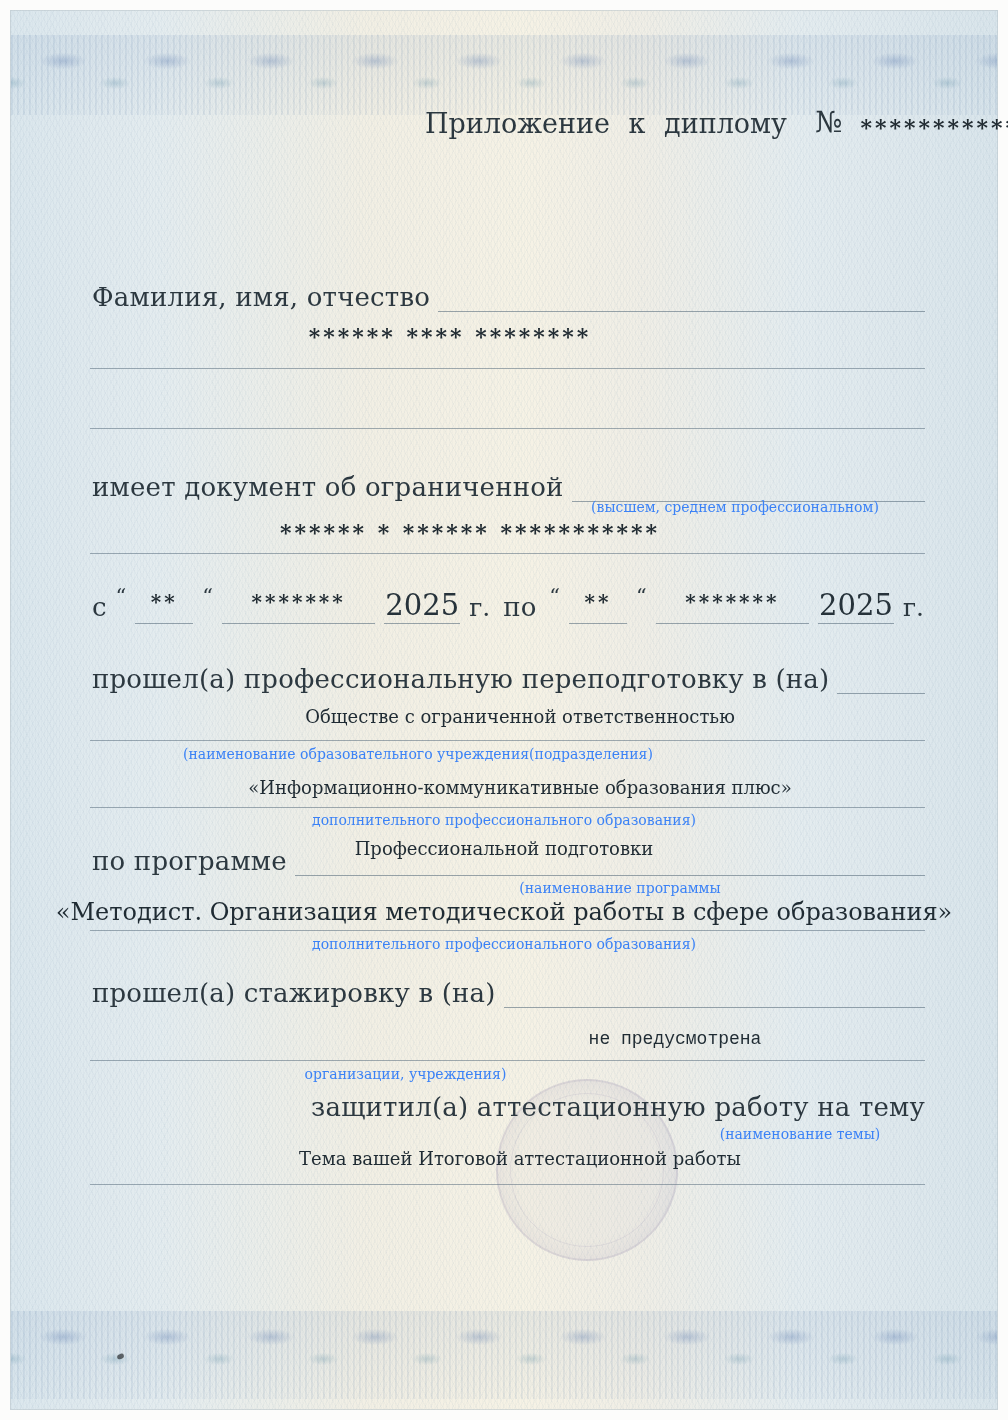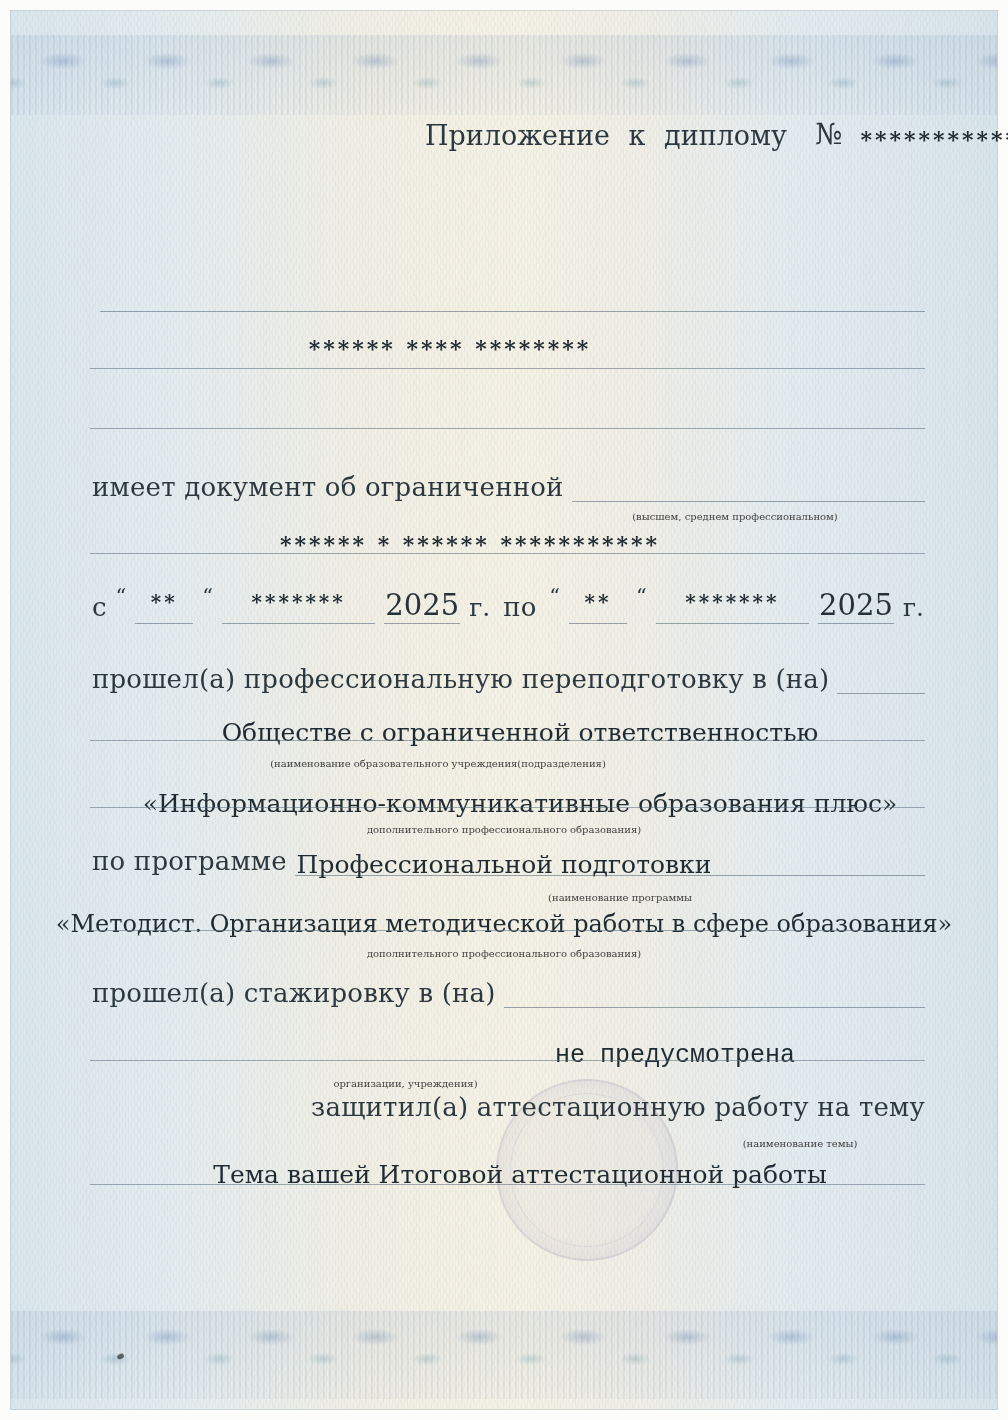--- a/index.html
+++ b/index.html
@@ -46,24 +46,24 @@
     content:"";position:absolute;inset:12px;border-radius:50%;
     border:1px solid rgba(150,140,175,0.16);
   }
   .speck{
     position:absolute;left:106px;top:1343px;width:7px;height:5px;
     background:#3d4246;border-radius:60% 40% 55% 45%;opacity:0.8;transform:rotate(-18deg);
   }
 
   
   .label{font-size:26px;color:#2c3840;letter-spacing:0.2px;white-space:nowrap;}
-  .value{font-size:25px;color:#1f2b33;}
-  .hint{font-size:10px;color:#404040;white-space:nowrap;}
+  .value{font-size:18px;color:#1f2b33;}
+  .hint{font-size:14px;color:#3b82f6;white-space:nowrap;}
   .stars{font-weight:700;font-size:22px;letter-spacing:3px;color:#222c33;white-space:nowrap;}
-  .abs{position:absolute;margin-top:12px;}
+  .abs{position:absolute;}
   .center{text-align:center;}
   .row{position:absolute;display:flex;align-items:flex-end;}
   .fill-line{flex:1 1 auto;border-bottom:1px solid rgba(90,110,125,0.6);height:34px;margin-left:8px;}
   .hr{position:absolute;left:90px;right:83px;border-bottom:1px solid rgba(90,110,125,0.55);height:0;}
 
   
   .header-row{top:108px;left:425px;right:85px;display:flex;align-items:flex-start;column-gap:28px;}
   .header-title{font-size:27px;color:#2c3840;word-spacing:10px;white-space:nowrap;}
   .num-group{display:flex;align-items:flex-start;column-gap:18px;}
   .num-sign{font-size:29px;color:#2c3840;line-height:1;}
@@ -95,20 +95,21 @@
 
   <div class="header-row abs" style="position:absolute;">
     <span class="header-title">Приложение к диплому</span>
     <span class="num-group">
       <span class="num-sign">№</span>
       <span class="stars num-stars">************</span>
     </span>
   </div>
 
   <div class="row" style="top:276px;left:92px;right:83px;height:36px;">
+    <span class="label">Фамилия, имя, отчество</span>
     <span class="fill-line"></span>
   </div>
   <div class="abs stars center" style="top:323px;left:90px;width:720px;">****** **** ********</div>
   <div class="hr" style="top:368px;"></div>
   <div class="hr" style="top:428px;"></div>
 
   <div class="row" style="top:466px;left:92px;right:83px;height:36px;">
     <span class="label">имеет документ об ограниченной</span>
     <span class="fill-line"></span>
   </div>
@@ -144,21 +145,21 @@
       </span>
     <span class="suffix">г.</span>
   </div>
 
   <div class="row" style="top:656px;left:92px;right:83px;height:38px;">
     <span class="label">прошел(а) профессиональную переподготовку в (на)</span>
     <span class="fill-line"></span>
   </div>
   <div class="abs value center" style="top:706px;left:100px;width:840px;">Обществе с ограниченной ответственностью</div>
   <div class="hr" style="top:740px;"></div>
-  <div class="abs hint center" style="top:746px;left:0;width:836px;padding-left:20px;">(наименование образовательного учреждения(подразделения)</div>
+  <div class="abs hint center" style="top:746px;left:0;width:836px;">(наименование образовательного учреждения(подразделения)</div>
   <div class="abs value center" style="top:777px;left:100px;width:840px;">«Информационно-коммуникативные образования плюс»</div>
   <div class="hr" style="top:807px;"></div>
   <div class="abs hint center" style="top:812px;left:0;width:1008px;">дополнительного профессионального образования)</div>
 
   <div class="row" style="top:840px;left:92px;right:83px;height:36px;">
     <span class="label">по программе</span>
     <span class="fill-line"></span>
   </div>
   <div class="abs value center" style="top:838px;left:0;width:1008px;">Профессиональной подготовки</div>
   <div class="abs hint center" style="top:880px;left:300px;width:640px;">(наименование программы</div>

